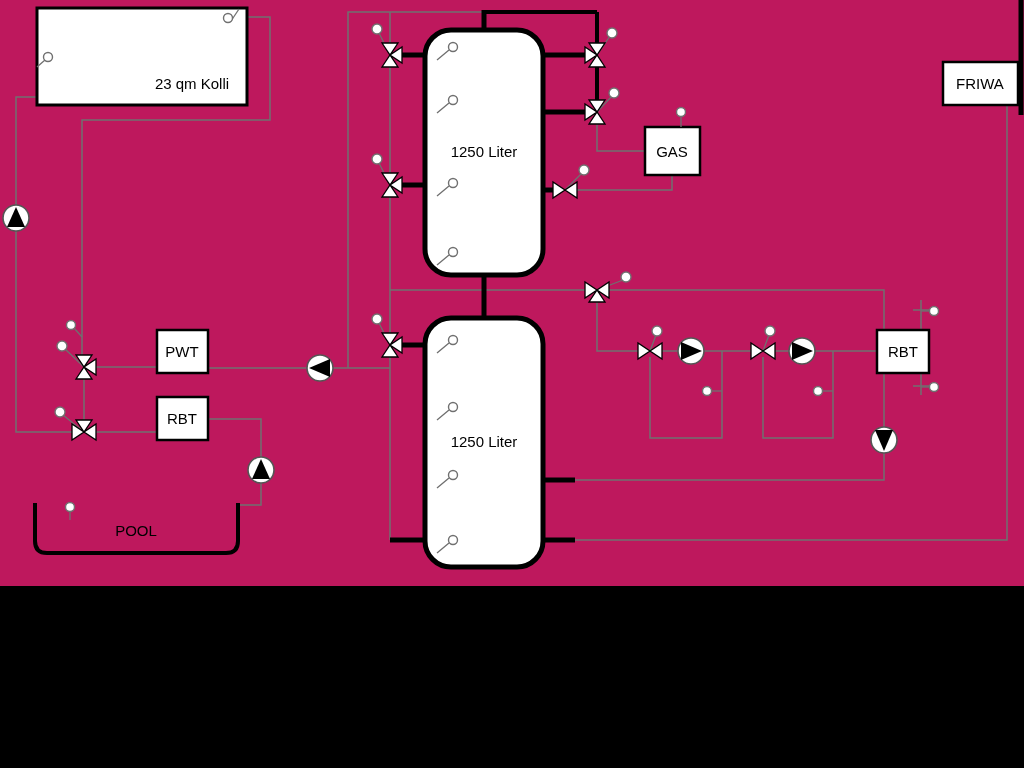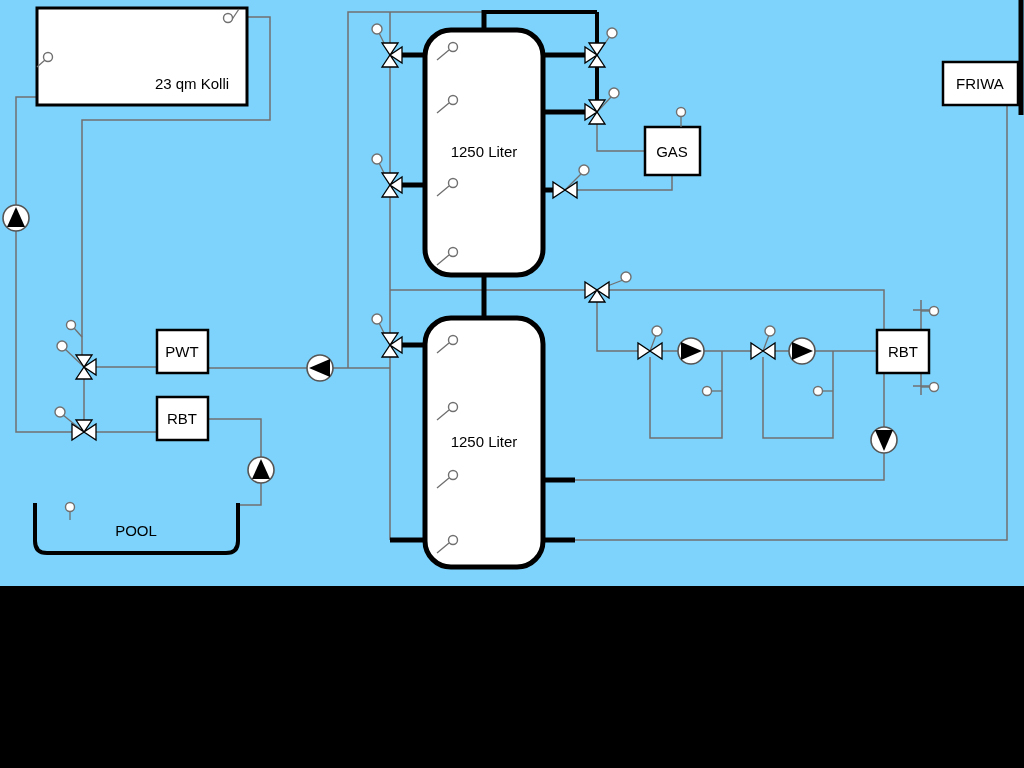--- a/index.html
+++ b/index.html
@@ -1,16 +1,16 @@
 <!DOCTYPE html>
 <html><head>
 <meta charset="utf-8">
 <style>
   html,body{margin:0;padding:0;background:#000;}
-  .stage{position:relative;width:1024px;height:636px;background:#7dd3fc;overflow:hidden;
+  .stage{position:relative;width:1024px;height:636px;background:#be185d;overflow:hidden;
          font-family:"Liberation Sans",sans-serif;}
   svg{display:block;}
   text{font-family:"Liberation Sans",sans-serif;font-size:15px;fill:#000;}
   .pipe{stroke:#707070;stroke-width:1.5;fill:none;}
   .thick{stroke:#000;stroke-width:5;fill:none;}
   .thick4{stroke:#000;stroke-width:4;fill:none;}
   .boxline{fill:#ffffff;stroke:#000;stroke-width:2.5;}
   .tank{fill:#ffffff;stroke:#000;stroke-width:5;}
   .valve{fill:#ffffff;stroke:#000;stroke-width:1.3;}
   .act{fill:#ffffff;stroke:#707070;stroke-width:1.4;}

